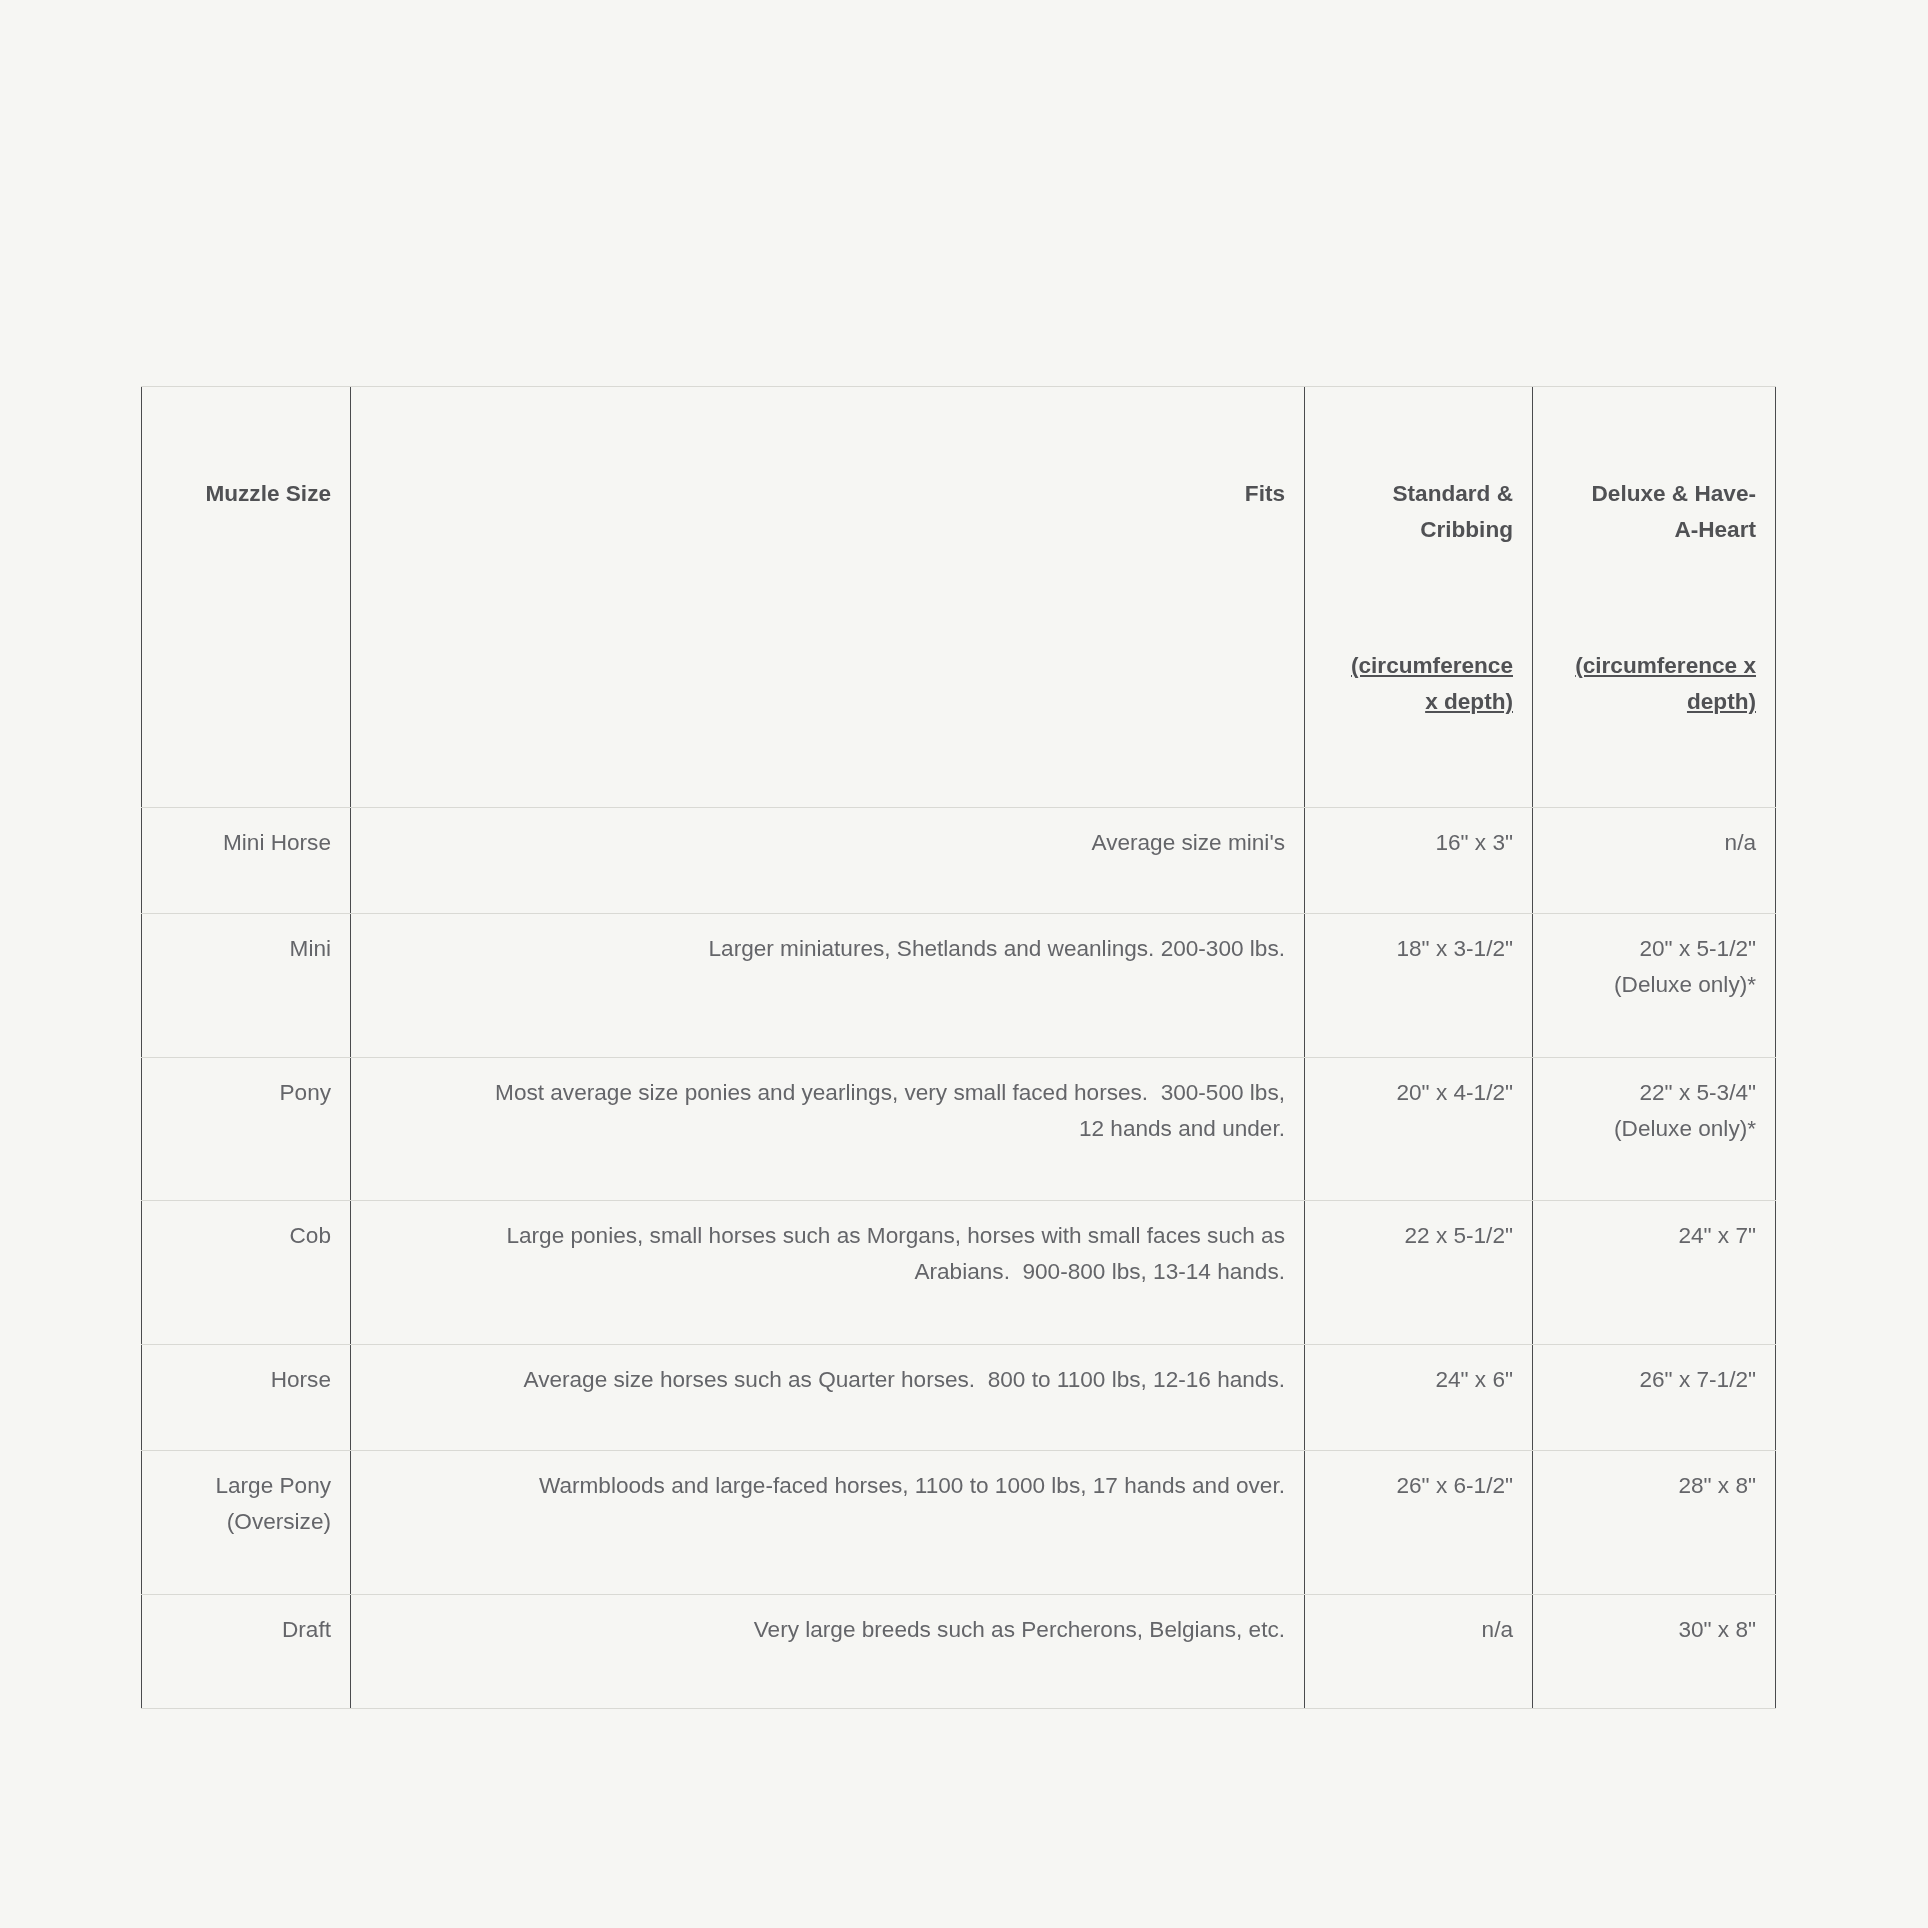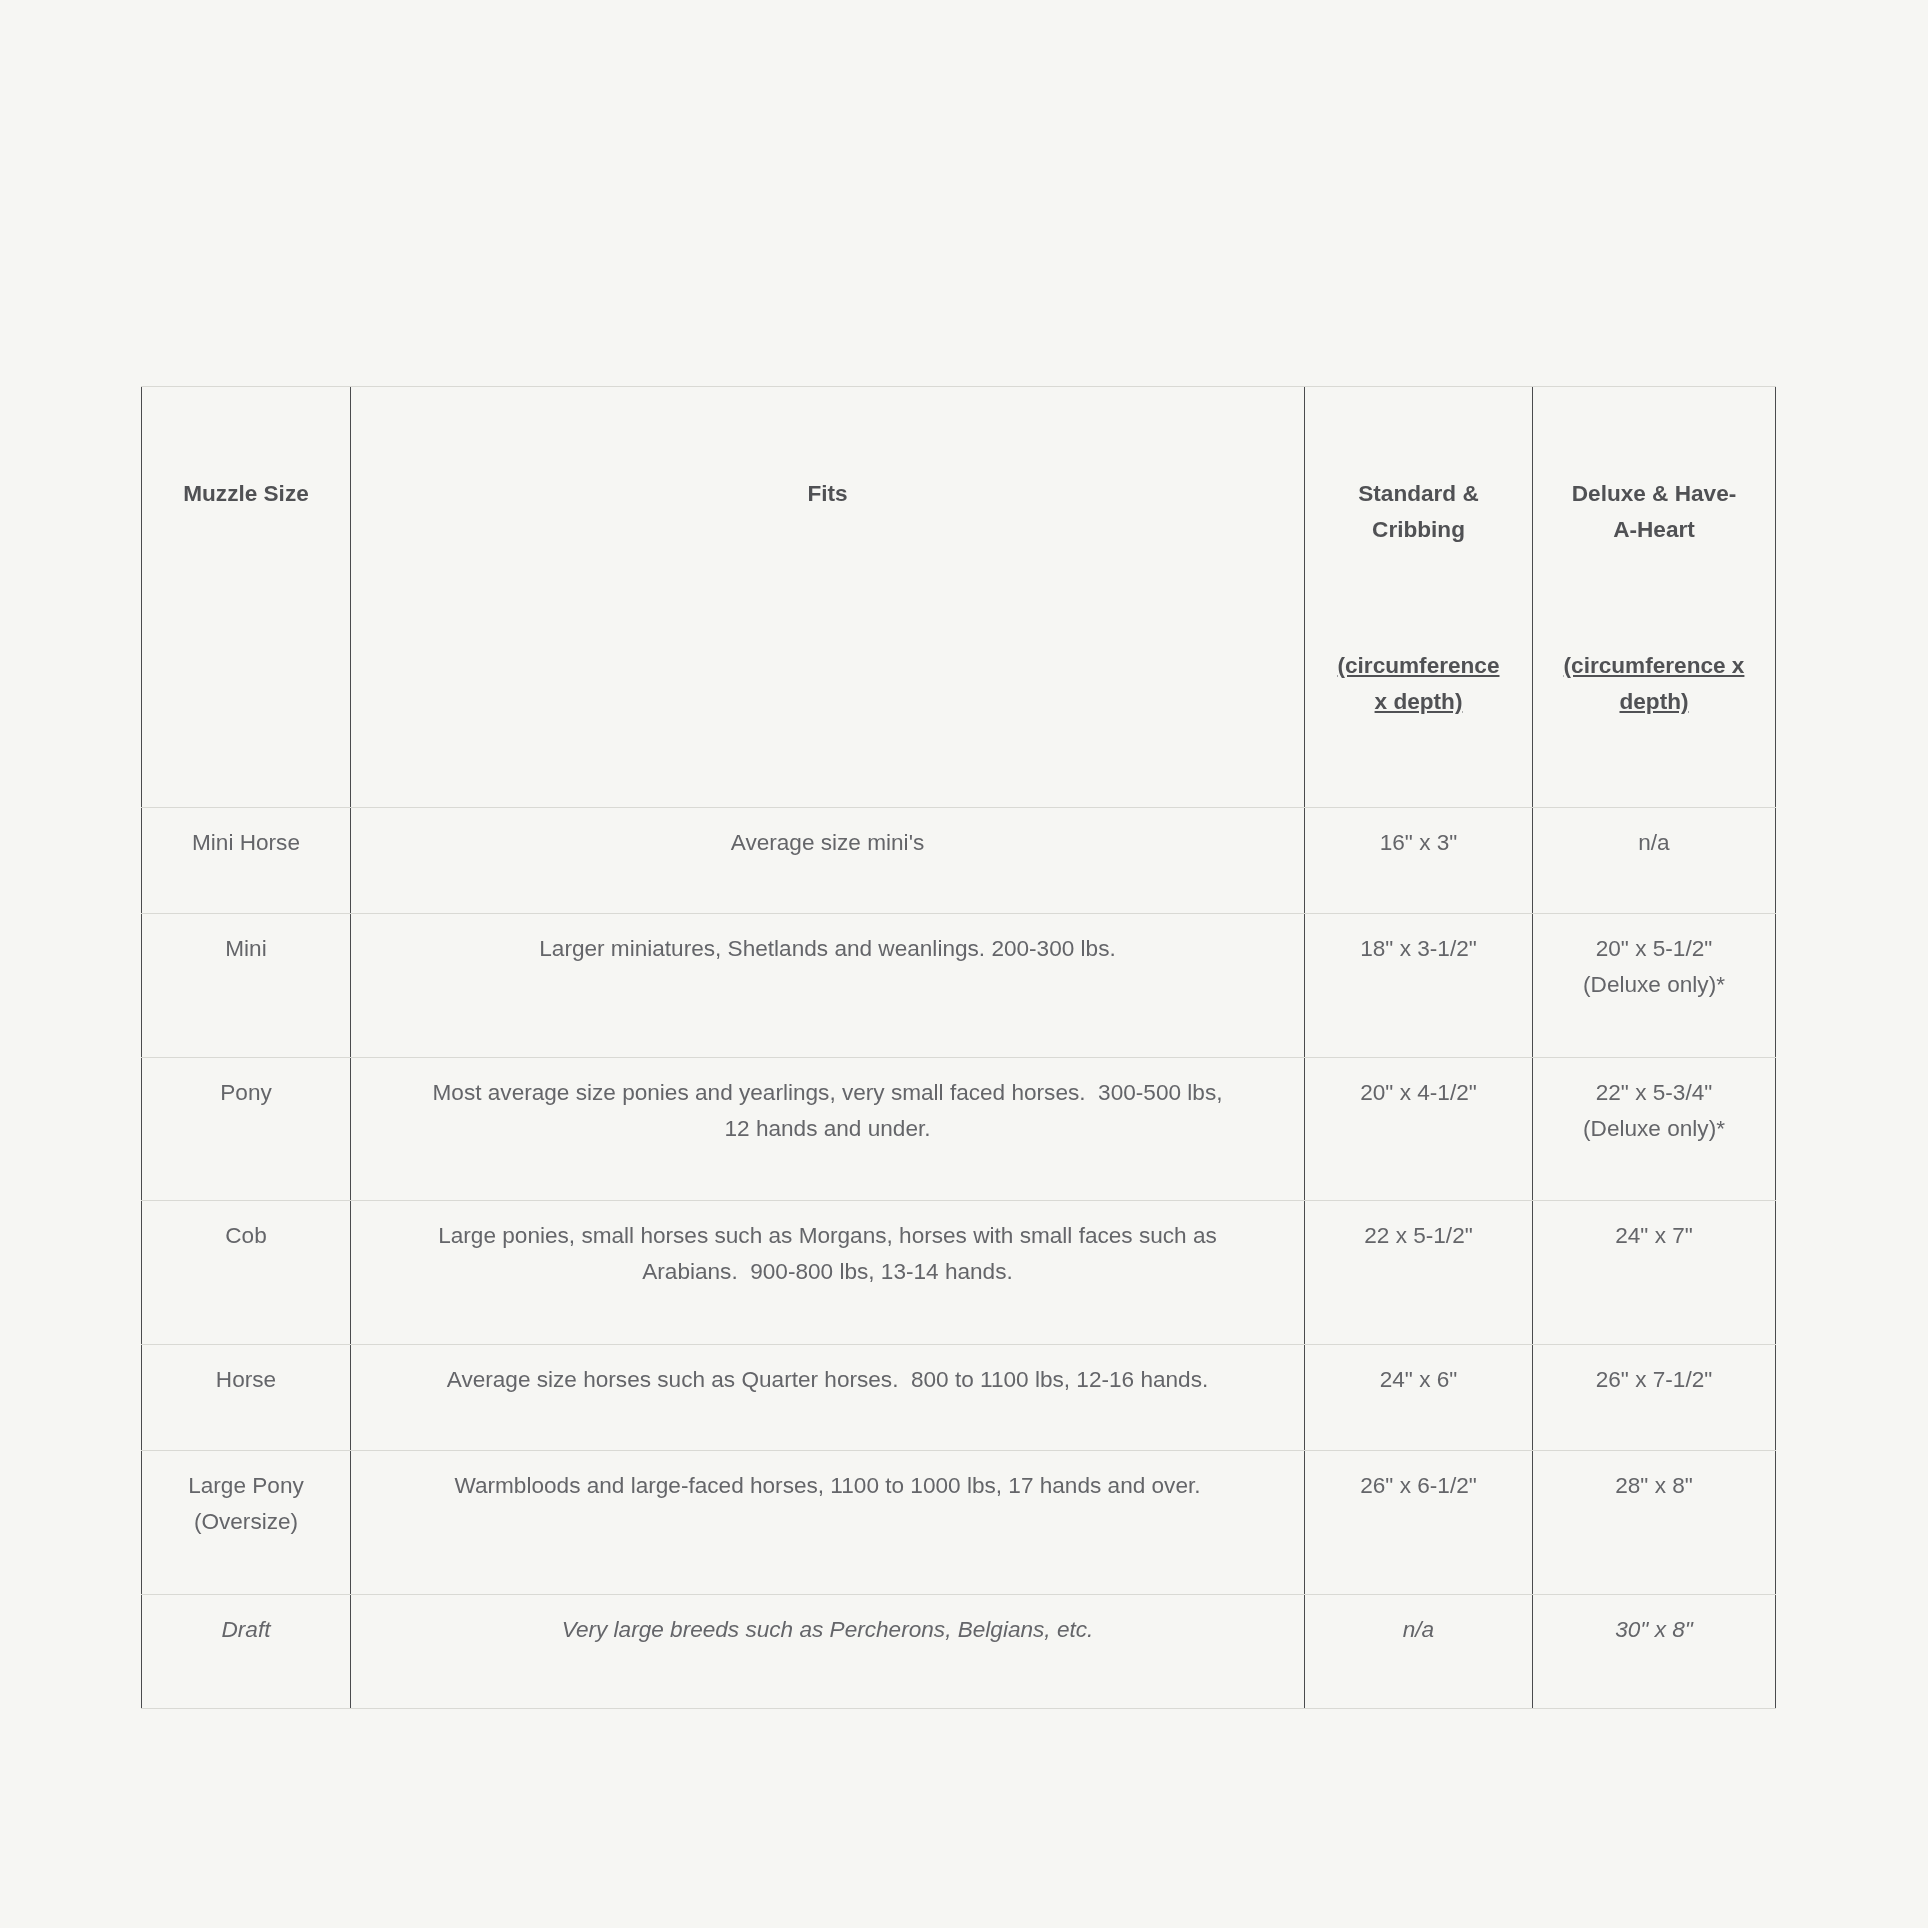--- a/index.html
+++ b/index.html
@@ -38,21 +38,21 @@
     border-bottom: 1.9px solid var(--border-dark);
     border-top: 0.9px solid var(--border-light);
   }
   .muzzle-table col.c1 { width: 209px; }
   .muzzle-table col.c2 { width: 954px; }
   .muzzle-table col.c3 { width: 228px; }
   .muzzle-table col.c4 { width: 243px; }
   .muzzle-table th,
   .muzzle-table td {
     vertical-align: top;
-    text-align: center;
+    text-align: right;
     padding: 17px 19px 15px 19px;
     white-space: pre-wrap;
     overflow: hidden;
     border-top: 0.9px solid var(--border-light);
     border-bottom: 0.9px solid var(--border-light);
     border-left: 1.9px solid var(--border-dark);
     font-weight: normal;
   }
   .muzzle-table th:first-child,
   .muzzle-table td:first-child { border-left: none; }
@@ -61,21 +61,21 @@
     font-weight: 600;
     color: var(--text-header);
   }
   .h-sublabel { margin-top: 28px; text-decoration: underline; }
   tbody tr:nth-child(1) td { height: 106px; }
   tbody tr:nth-child(2) td { height: 144px; }
   tbody tr:nth-child(3) td { height: 143px; }
   tbody tr:nth-child(4) td { height: 144px; }
   tbody tr:nth-child(5) td { height: 106px; }
   tbody tr:nth-child(6) td { height: 144px; }
-  tbody tr:nth-child(7) td { height: 114px; font-style: italic; }
+  tbody tr:nth-child(7) td { height: 114px; }
 </style>
 </head>
 <body>
 
 <div class="page">
   <table class="muzzle-table">
     <colgroup>
       <col class="c1">
         <col class="c2">
         <col class="c3">

